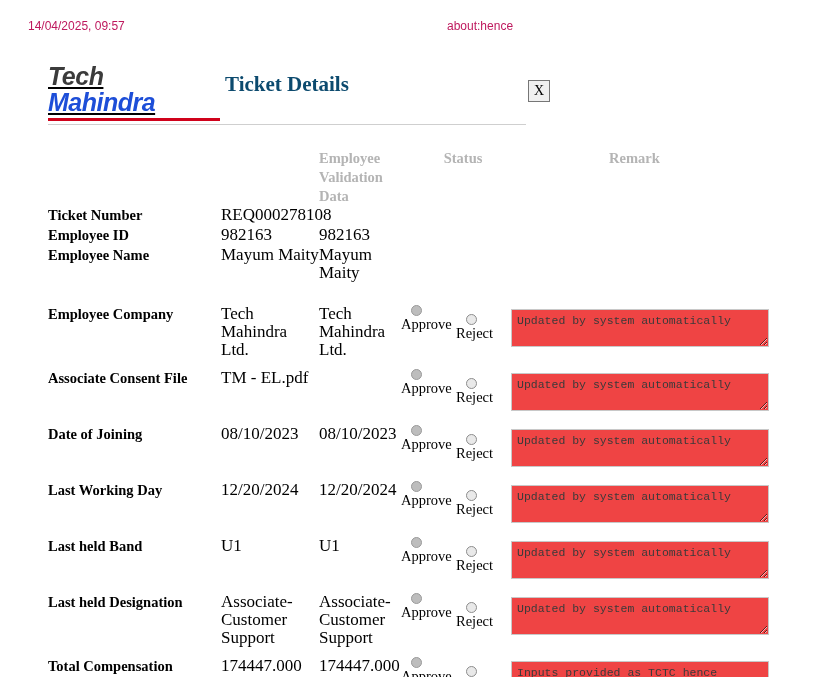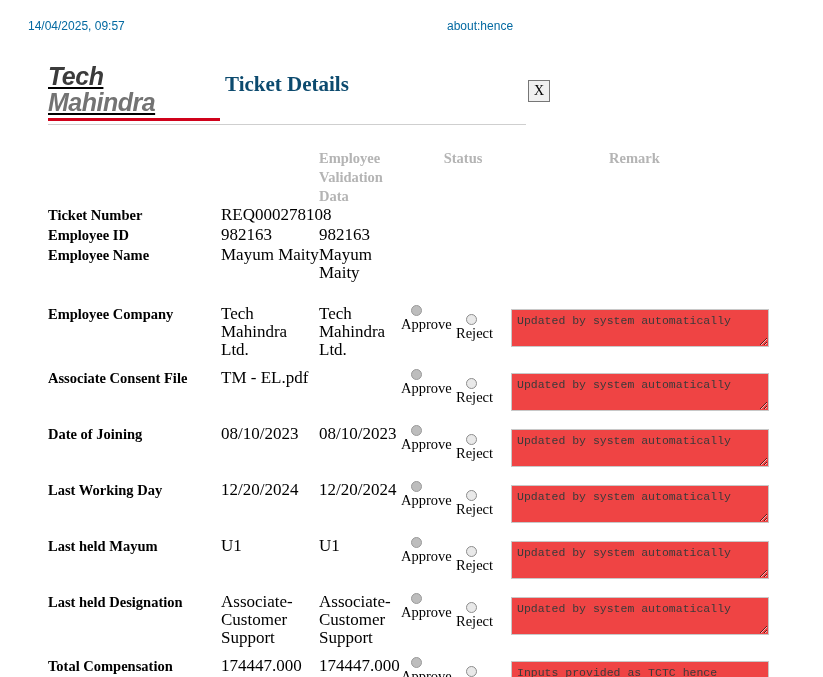--- a/index.html
+++ b/index.html
@@ -16,21 +16,21 @@
     overflow: hidden;
   }
   .print-header {
     position: absolute;
     top: 19px;
     left: 0;
     width: 823px;
     height: 16px;
     font-family: "Liberation Sans", sans-serif;
     font-size: 12px;
-    color: #0369a1;
+    color: #be185d;
   }
   .print-header .ph-date {
     position: absolute;
     left: 28px;
     top: 0;
   }
   .print-header .ph-url {
     position: absolute;
     left: 447px;
     top: 0;
@@ -61,21 +61,21 @@
   }
   .logo .logo-tech {
     display: block;
     font-size: 25px;
     color: #3b3b3b;
     letter-spacing: -0.5px;
   }
   .logo .logo-mahindra {
     display: block;
     font-size: 25px;
-    color: #737373;
+    color: #1d4ed8;
     letter-spacing: -0.5px;
     margin-top: 1px;
   }
   .logo .logo-rule {
     display: block;
     margin-top: 3px;
     height: 3px;
     background: #d0021b;
     width: 172px;
   }
@@ -322,21 +322,21 @@
         <td class="radio-cell second">
           <span class="radio"></span>
           <span class="radio-label">Reject</span>
         </td>
         <td>
           <textarea class="remark" style="">Updated by system automatically</textarea>
         </td>
       </tr>
 
       <tr class="r-field">
-        <td class="label">Last held Mayum</td>
+        <td class="label">Last held Band</td>
         <td class="value">U1</td>
         <td class="empval">U1</td>
         <td class="radio-cell">
           <span class="radio filled"></span>
           <span class="radio-label">Approve</span>
         </td>
         <td class="radio-cell second">
           <span class="radio"></span>
           <span class="radio-label">Reject</span>
         </td>

